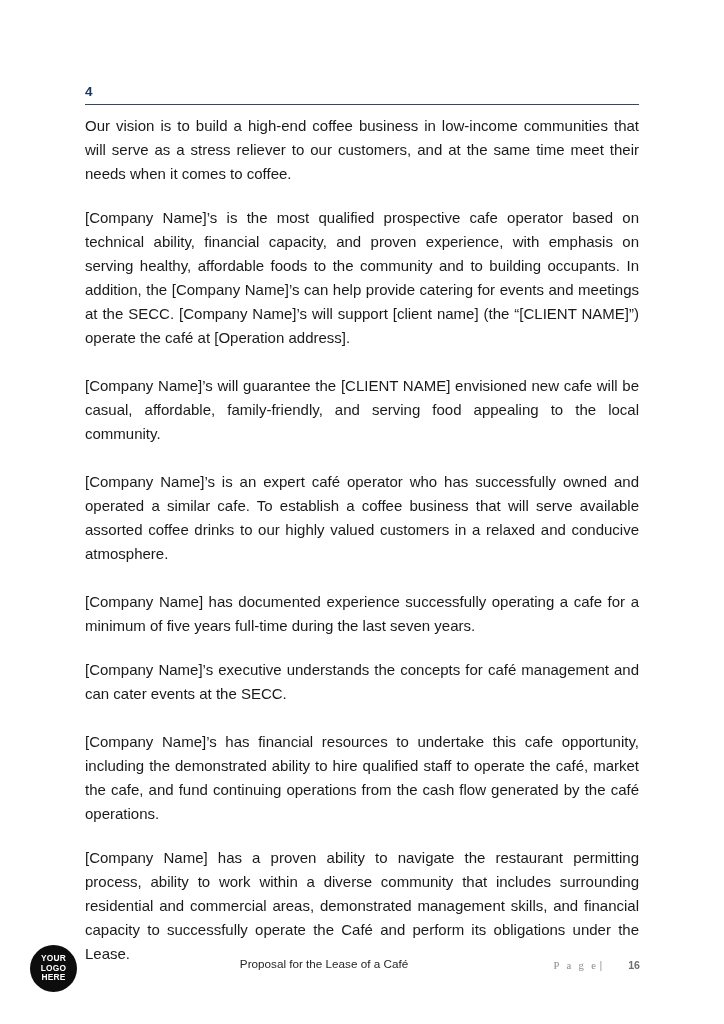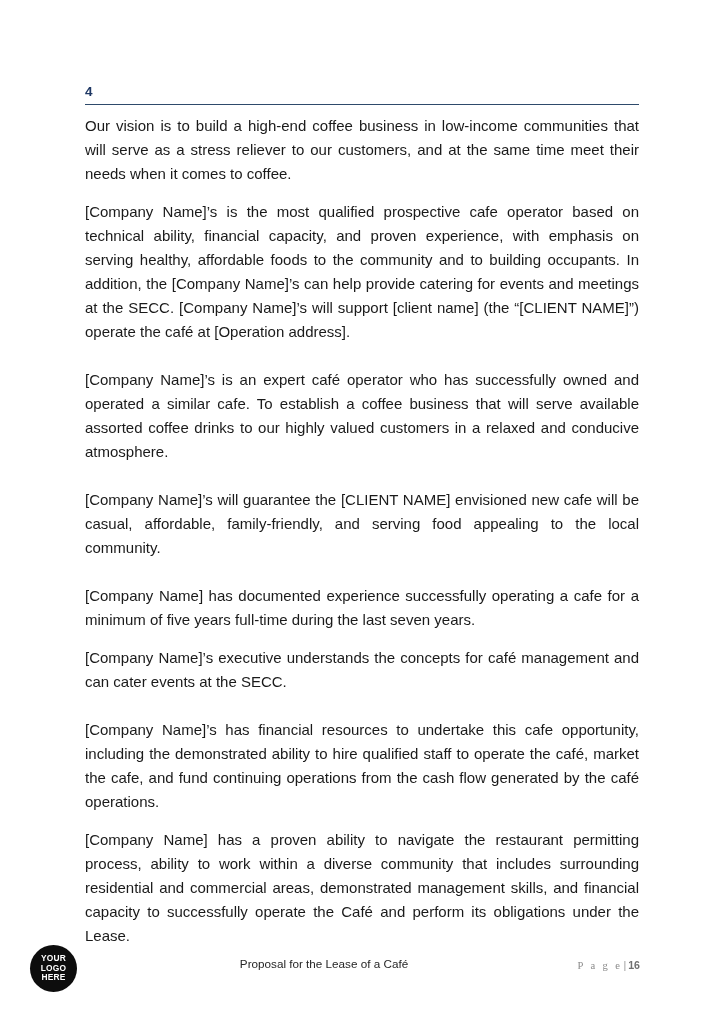--- a/index.html
+++ b/index.html
@@ -50,21 +50,21 @@
   
   p.body {
     margin: 0 0 0 0;
     font-size: 15px;
     line-height: 24px;
     color: #1a1a1a;
     text-align: justify;
     text-justify: inter-word;
   }
   p.body.gap-none   { margin-top: 0; }
-  p.body.gap-small  { margin-top: 14px; }
+  p.body.gap-small  { margin-top: 20px; }
   p.body.gap-large  { margin-top: 24px; }
 
   
   .footer {
     position: absolute;
     left: 0;
     top: 940px;
     width: 724px;
     height: 72px;
   }
@@ -99,37 +99,37 @@
   }
   .footer-page {
     position: absolute;
     right: 84px;
     top: 19px;
     font-size: 10.6px;
     color: #8a8a8a;
   }
   .footer-page .pg-word { letter-spacing: 2.4px; font-family: Liberation Serif, serif; }
   .footer-page .pg-sep  { padding: 0 2px 0 1px; color: #9a9a9a; }
-  .footer-page .pg-num  { font-weight: bold; color: #6f6f6f; letter-spacing: 0; }
+  .footer-page .pg-num  { font-weight: bold; color: #6f6f6f; letter-spacing: 0; margin-left: 24px; }
 </style>
 </head>
 <body>
 
 <div class="page">
 
   <div class="content">
 
     <div class="heading">
       <span class="heading-num">4</span>
     </div>
 
     <p class="body gap-none">Our vision is to build a high-end coffee business in low-income communities that will serve as a stress reliever to our customers, and at the same time meet their needs when it comes to coffee.</p>
     <p class="body gap-small">[Company Name]’s is the most qualified prospective cafe operator based on technical ability, financial capacity, and proven experience, with emphasis on serving healthy, affordable foods to the community and to building occupants. In addition, the [Company Name]’s can help provide catering for events and meetings at the SECC. [Company Name]’s will support [client name] (the “[CLIENT NAME]”) operate the café at [Operation address].</p>
+    <p class="body gap-large">[Company Name]’s will guarantee the [CLIENT NAME] envisioned new cafe will be casual, affordable, family-friendly, and serving food appealing to the local community.</p>
     <p class="body gap-large">[Company Name]’s is an expert café operator who has successfully owned and operated a similar cafe. To establish a coffee business that will serve available assorted coffee drinks to our highly valued customers in a relaxed and conducive atmosphere.</p>
-    <p class="body gap-large">[Company Name]’s will guarantee the [CLIENT NAME] envisioned new cafe will be casual, affordable, family-friendly, and serving food appealing to the local community.</p>
     <p class="body gap-large">[Company Name] has documented experience successfully operating a cafe for a minimum of five years full-time during the last seven years.</p>
     <p class="body gap-small">[Company Name]’s executive understands the concepts for café management and can cater events at the SECC.</p>
     <p class="body gap-large">[Company Name]’s has financial resources to undertake this cafe opportunity, including the demonstrated ability to hire qualified staff to operate the café, market the cafe, and fund continuing operations from the cash flow generated by the café operations.</p>
     <p class="body gap-small">[Company Name] has a proven ability to navigate the restaurant permitting process, ability to work within a diverse community that includes surrounding residential and commercial areas, demonstrated management skills, and financial capacity to successfully operate the Café and perform its obligations under the Lease.</p>
 
   </div>
 
   <div class="footer">
     <div class="logo">
       <span>YOUR</span>

